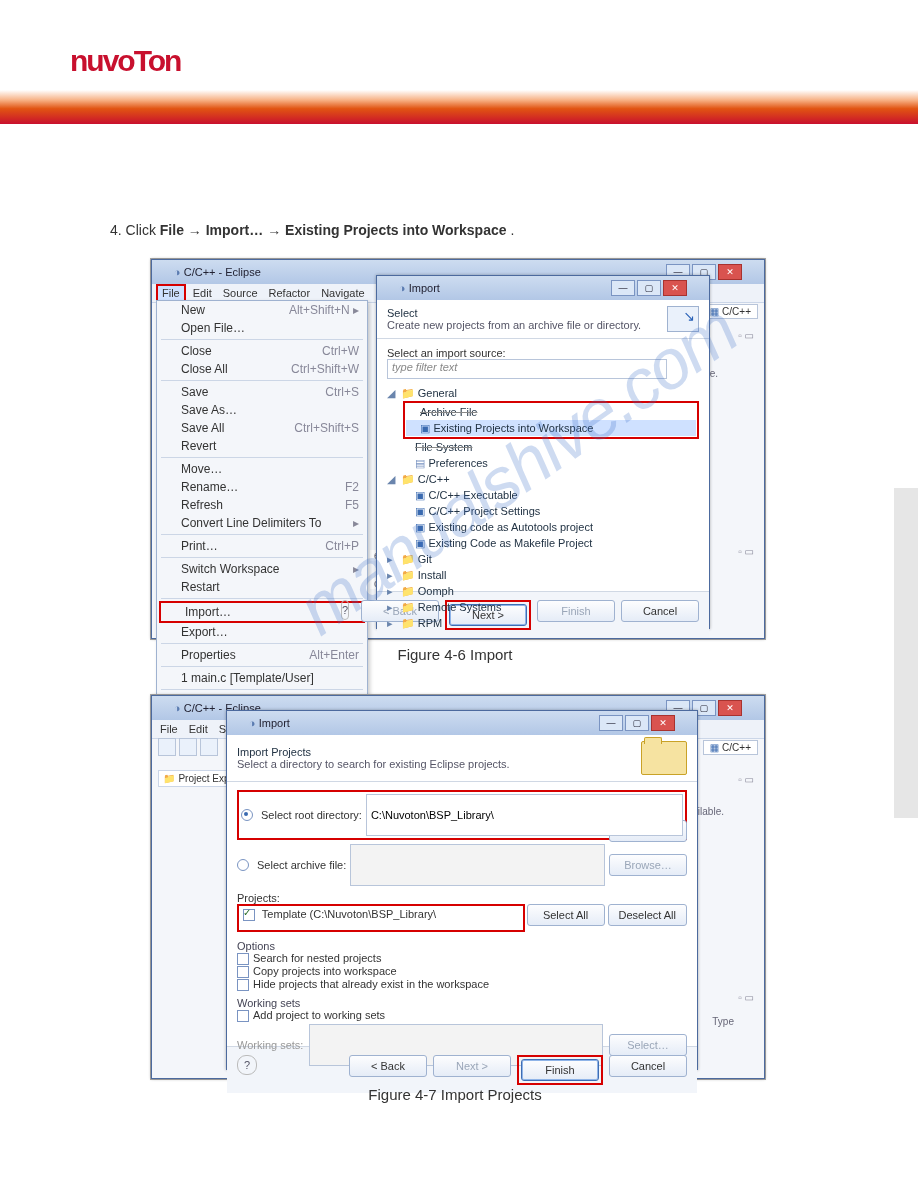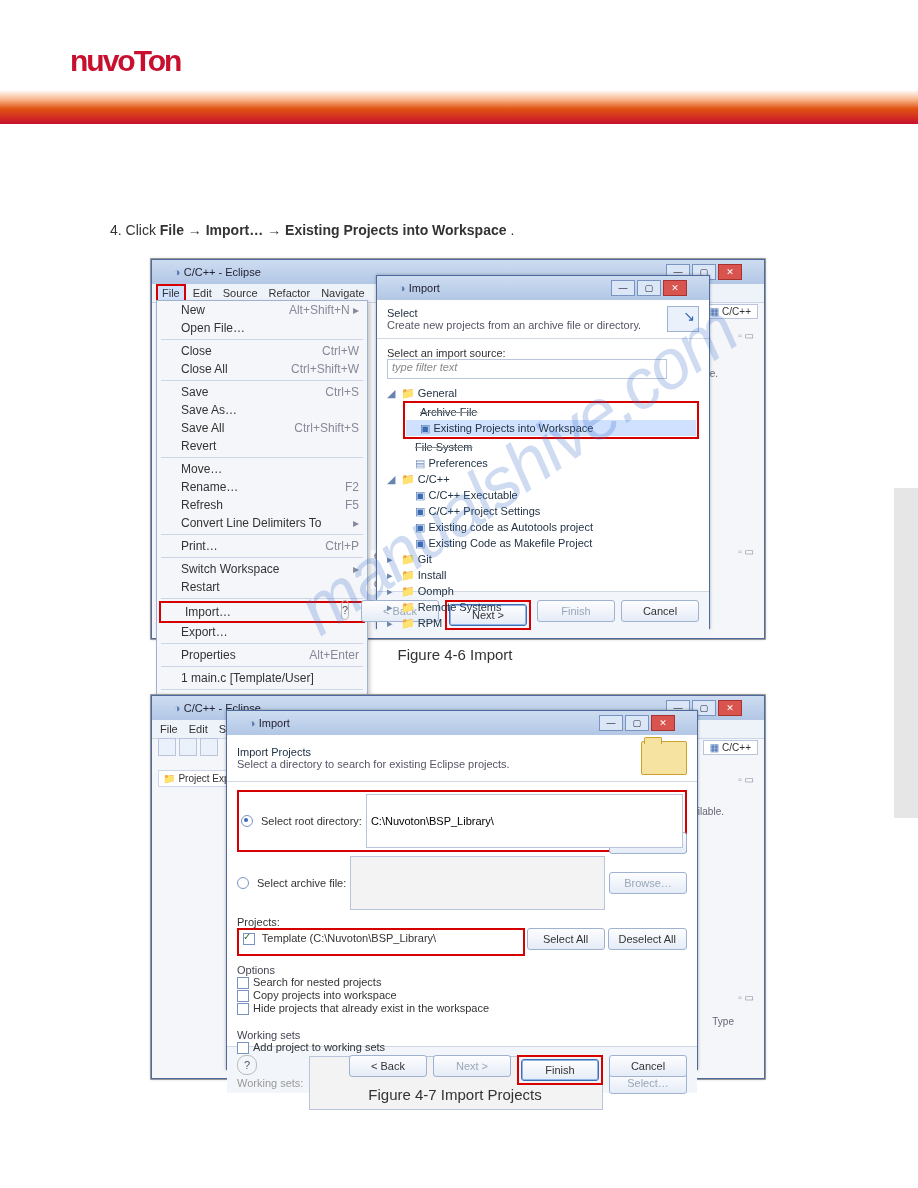--- a/index.html
+++ b/index.html
@@ -35,21 +35,21 @@
 .tree .sel{background:#cfe1ff}
 .btnrow{display:flex;gap:6px;justify-content:flex-end;padding:8px 10px;border-top:1px solid #d0d8e4;background:#f2f5fa}
 .wbtn{min-width:56px;height:20px;border:1px solid #9fb2d0;background:linear-gradient(#fdfdfe,#e5ecf7);font-size:11px;display:flex;align-items:center;justify-content:center;padding:0 10px;border-radius:3px}
 .wbtn.dis{color:#9aa6b8}
 .wbtn.primary{border-color:#3f6db3;box-shadow:inset 0 0 0 1px #8fb4e8}
 .help{width:18px;height:18px;border:1px solid #bbb;border-radius:9px;display:flex;align-items:center;justify-content:center;color:#556}
 .fig2 .radio{width:10px;height:10px;border:1px solid #7a94c2;border-radius:6px;display:inline-block;margin-right:4px;vertical-align:middle;position:relative}
 .fig2 .radio.on::after{content:"";position:absolute;left:2px;top:2px;width:4px;height:4px;background:#3a6ab0;border-radius:3px}
 .fig2 .chk{width:10px;height:10px;border:1px solid #7a94c2;display:inline-block;margin-right:4px;vertical-align:middle;position:relative;background:#fff}
 .fig2 .chk.on::after{content:"✓";position:absolute;left:-1px;top:-3px;font-size:10px;color:#2a6f2a}
-.fig2 input[type=text]{border:1px solid #b8c5da;height:16px;font-size:11px;padding:18px 4px;background:#fff}
+.fig2 input[type=text]{border:1px solid #b8c5da;height:16px;font-size:11px;padding:12px 4px;background:#fff}
 .fig2 .dis input{background:#f3f3f3;color:#999}
 .side-tab{position:absolute;right:0;top:488px;width:24px;height:330px;background:#e6e6e6}
 .watermark{position:absolute;left:260px;top:430px;font-size:70px;color:rgba(60,110,200,.25);transform:rotate(-35deg);font-style:italic;pointer-events:none;letter-spacing:-2px}
 .figcap{position:absolute;font-size:15px;color:#333;width:610px;text-align:center}
 .smalltxt{font-size:10px;color:#667}
 .icon-import{display:inline-block;width:30px;height:24px;border:1px solid #9fb2d0;background:#eaf1fb;position:relative}
 .icon-import::after{content:"↘";position:absolute;right:3px;top:1px;color:#2a62b8;font-size:14px}
 .icon-folder{display:inline-block;width:44px;height:32px;background:#f6e3a1;border:1px solid #c9a227;border-radius:2px;position:relative}
 .icon-folder::before{content:"";position:absolute;left:2px;top:-5px;width:16px;height:6px;background:#f6e3a1;border:1px solid #c9a227;border-bottom:none;border-radius:2px 2px 0 0}
 </style>
@@ -366,21 +366,21 @@
             </div>
             <div style="display:flex;flex-direction:row;gap:3px">
               <div class="wbtn">Select All</div>
               <div class="wbtn">Deselect All</div>
             </div>
           </div>
           <div style="margin-top:8px;color:#445">Options</div>
           <div><span class="chk"></span><span>Search for nested projects</span></div>
           <div><span class="chk"></span><span>Copy projects into workspace</span></div>
           <div><span class="chk"></span><span>Hide projects that already exist in the workspace</span></div>
-          <div style="margin-top:14px;color:#445">Working sets</div>
+          <div style="margin-top:6px;color:#445">Working sets</div>
           <div><span class="chk"></span><span>Add project to working sets</span></div>
           <div class="dis" style="display:flex;align-items:center;gap:6px;margin-top:2px">
             <span style="color:#999">Working sets:</span>
             <input type="text" style="flex: 1 1 0%;" disabled="">
             <div class="wbtn dis">Select…</div>
           </div>
         </div>
         <div class="btnrow">
           <span class="help">?</span>
           <div style="flex:1"></div>

